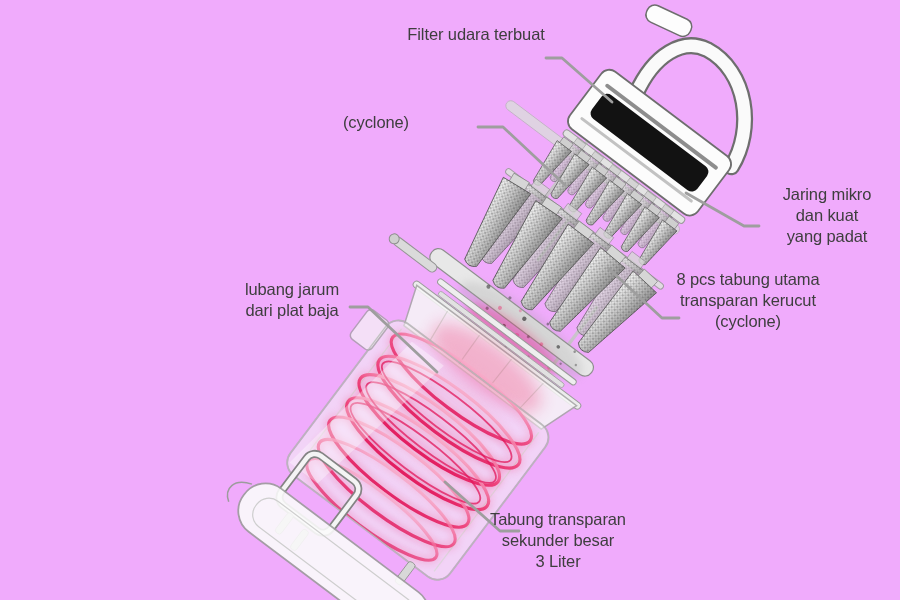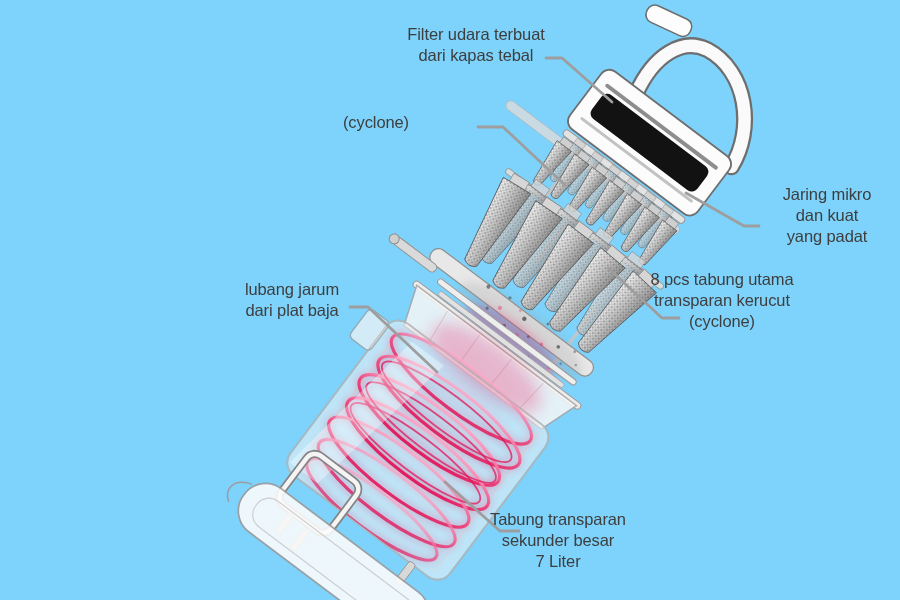--- a/index.html
+++ b/index.html
@@ -1,17 +1,17 @@
 <!DOCTYPE html>
 <html><head>
 <meta charset="utf-8">
 <style>
   html,body{margin:0;padding:0;background:#ffffff;}
   #stage{
-    position:relative;width:900px;height:600px;background:#7dd3fc;overflow:hidden;
+    position:relative;width:900px;height:600px;background:#f0abfc;overflow:hidden;
     font-family:"Liberation Sans","DejaVu Sans",sans-serif;
   }
   #art{position:absolute;left:0;top:0;width:900px;height:600px;}
   .label{
     position:absolute;text-align:center;color:#3e3e3e;
     font-size:16.5px;line-height:21px;letter-spacing:-0.1px;z-index:2;
   }
   .label span{display:block;}
 </style>
 </head>
@@ -206,43 +206,42 @@
       <polyline points="478,127 503,127 565,185"></polyline>
       <polyline points="686,193 744,226 759,226"></polyline>
       <polyline points="608,268 662,318 679,318"></polyline>
       <polyline points="350,307 368,307 437,372"></polyline>
       <polyline points="445,482 500,531 519,531"></polyline>
     </g>
   </svg>
 
   <div class="label" style="left:366px;top:24px;width:220px">
     <span>Filter udara terbuat</span>
-    <span>dari kapas tebal</span>
   </div>
 
   <div class="label" style="left:266px;top:112px;width:220px">
     <span>(cyclone)</span>
   </div>
 
   <div class="label" style="left:747px;top:184px;width:160px">
     <span>Jaring mikro</span>
     <span>dan kuat</span>
     <span>yang padat</span>
   </div>
 
-  <div class="label" style="left:612px;top:269px;width:220px">
+  <div class="label" style="left:638px;top:269px;width:220px">
     <span>8 pcs tabung utama</span>
     <span>transparan kerucut</span>
     <span>(cyclone)</span>
   </div>
 
   <div class="label" style="left:212px;top:279px;width:160px">
     <span>lubang jarum</span>
     <span>dari plat baja</span>
   </div>
 
   <div class="label" style="left:448px;top:509px;width:220px">
     <span>Tabung transparan</span>
     <span>sekunder besar</span>
-    <span>7 Liter</span>
+    <span>3 Liter</span>
   </div>
 
 </div>
 
 </body></html>

